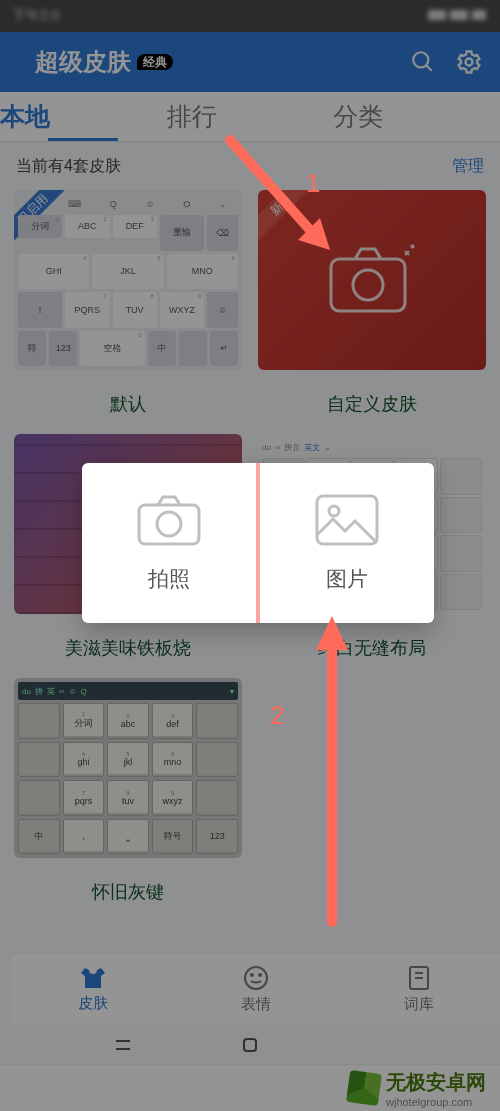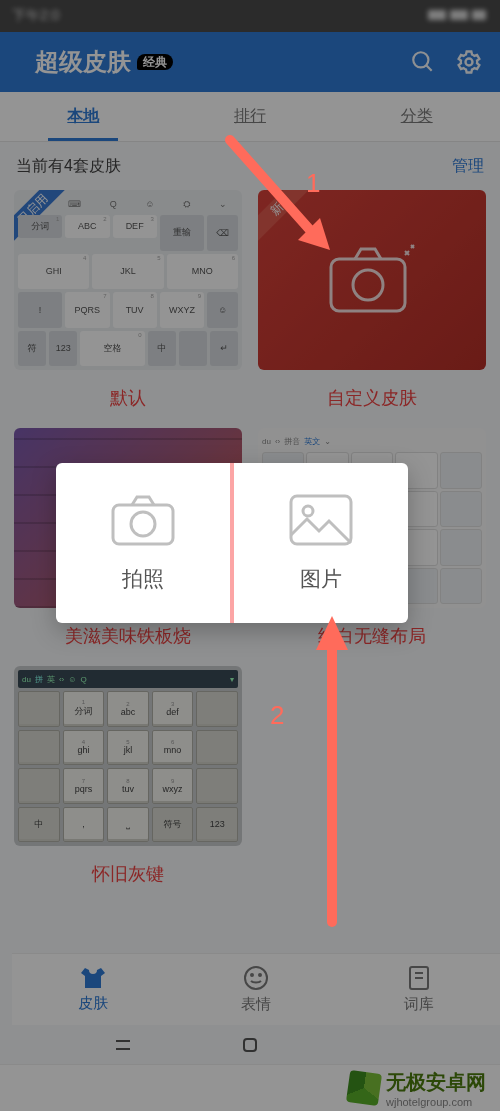--- a/index.html
+++ b/index.html
@@ -14,33 +14,33 @@
 
 .header { height: 60px; background: #2f7bd6; display: flex; align-items: center; padding: 0 14px; color: #fff; }
 .header-title { font-size: 24px; font-weight: 600; flex: 0 0 auto; margin-left: 21px; }
 .header-badge { margin-left: 6px; display: inline-flex; flex-direction: column; align-items: center; }
 .header-badge .bubble { background: #000; color: #fff; font-size: 12px; line-height: 1; padding: 2px 6px; border-radius: 8px 8px 8px 2px; font-weight: bold; }
 .header .spacer { flex: 1; }
 .header .hicon { width: 34px; height: 34px; margin-left: 12px; display: flex; align-items: center; justify-content: center; opacity: .95; }
 
 
 .tabs { height: 50px; background: #fff; display: flex; border-bottom: 1px solid #e5e5e5; }
-.tab { flex: 1; display: flex; align-items: center; justify-content: center; font-size: 16px; color: #7a7a7a; position: relative; text-decoration: underline; }
+.tab { flex: 1; display: flex; align-items: center; justify-content: flex-start; font-size: 25px; color: #7a7a7a; position: relative; }
 .tab.active { color: #2f7bd6; font-weight: 600; }
 .tab.active::after { content: ""; position: absolute; bottom: 0; left: 50%; transform: translateX(-50%); width: 70px; height: 3px; background: #2f7bd6; }
 
 
 .inforow { height: 48px; display: flex; align-items: center; justify-content: space-between; padding: 0 16px; font-size: 16px; color: #444; background: #f7f8fa; }
 .inforow .manage { color: #2f7bd6; }
 
 
 .grid { padding: 0 14px; display: grid; grid-template-columns: 1fr 1fr; gap: 18px 16px; }
 .card { display: flex; flex-direction: column; align-items: center; }
 .card .thumb { width: 100%; height: 180px; border-radius: 6px; background: #eee; position: relative; overflow: hidden; }
-.card .label { margin-top: 16px; font-size: 18px; color: #ef4444; }
+.card .label { margin-top: 22px; font-size: 18px; color: #14532d; }
 .ribbon { position: absolute; top: 10px; left: -24px; width: 86px; text-align: center; transform: rotate(-45deg); font-size: 12px; color: #fff; background: #3a7bd5; line-height: 18px; }
 
 
 .kb-default { background: #eceff1; padding: 6px 4px 4px 4px; display: flex; flex-direction: column; gap: 3px; height: 100%; }
 .kb-default .toprow { display: flex; gap: 6px; justify-content: space-around; align-items: center; height: 16px; }
 .kb-default .toprow span { font-size: 9px; color: #777; }
 .kb-default .krow { display: grid; grid-template-columns: 1fr 1fr 1fr 1fr .7fr; gap: 3px; flex: 1; }
 .kb-default .krow.last { grid-template-columns: .7fr .7fr 1.6fr .7fr .7fr .7fr; }
 .kb-default .key { background: #fff; border-radius: 3px; display: flex; flex-direction: column; align-items: center; justify-content: center; font-size: 9px; color: #555; position: relative; }
 .kb-default .key .sup { position: absolute; top: 1px; right: 3px; font-size: 6px; color: #aaa; }
@@ -80,21 +80,21 @@
 
 .footer { position:absolute; bottom:0; left:0; right:0; height:46px; background:#fff; display:flex; align-items:center; justify-content:flex-end; padding:0 14px; gap:6px; font-size:14px; box-shadow:0 -1px 0 #eee; }
 .footer .url { font-size:11px; color:#888; }
 .footer .brand { font-weight:700; color:#4d7c0f; font-size:20px; }
 .footer .logo { width:32px; height:32px; background: conic-gradient(#7cc23a 0 120deg,#5ab02a 120deg 240deg,#3f9020 240deg 360deg); border-radius:4px; transform:rotate(8deg); }
 
 
 .scrim { position:absolute; inset:0; background:rgba(0,0,0,.42); z-index:20; }
 
 
-.sheet { position:absolute; top:463px; left:56px; width:352px; height:160px; background:#fff; border-radius:6px; z-index:30; display:flex; box-shadow:0 8px 24px rgba(0,0,0,.25); }
+.sheet { position:absolute; top:463px; left:82px; width:352px; height:160px; background:#fff; border-radius:6px; z-index:30; display:flex; box-shadow:0 8px 24px rgba(0,0,0,.25); }
 .sheet .opt { flex:1; display:flex; flex-direction:column; align-items:center; justify-content:center; gap:18px; cursor:pointer; }
 .sheet .opt + .opt { border-left:4px solid #fca5a5; }
 .sheet .opt .olabel { font-size:21px; color:#555; }
 
 
 .arrow { position:absolute; z-index:35; color:#ff6b5b; pointer-events:none; }
 .arrow-line { stroke:#ff6b5b; stroke-width:10; stroke-linecap:round; }
 .arrow-head { fill:#ff6b5b; }
 .anum { position:absolute; z-index:36; color:#ff6b5b; font-size:26px; font-weight:500; }
 </style>

